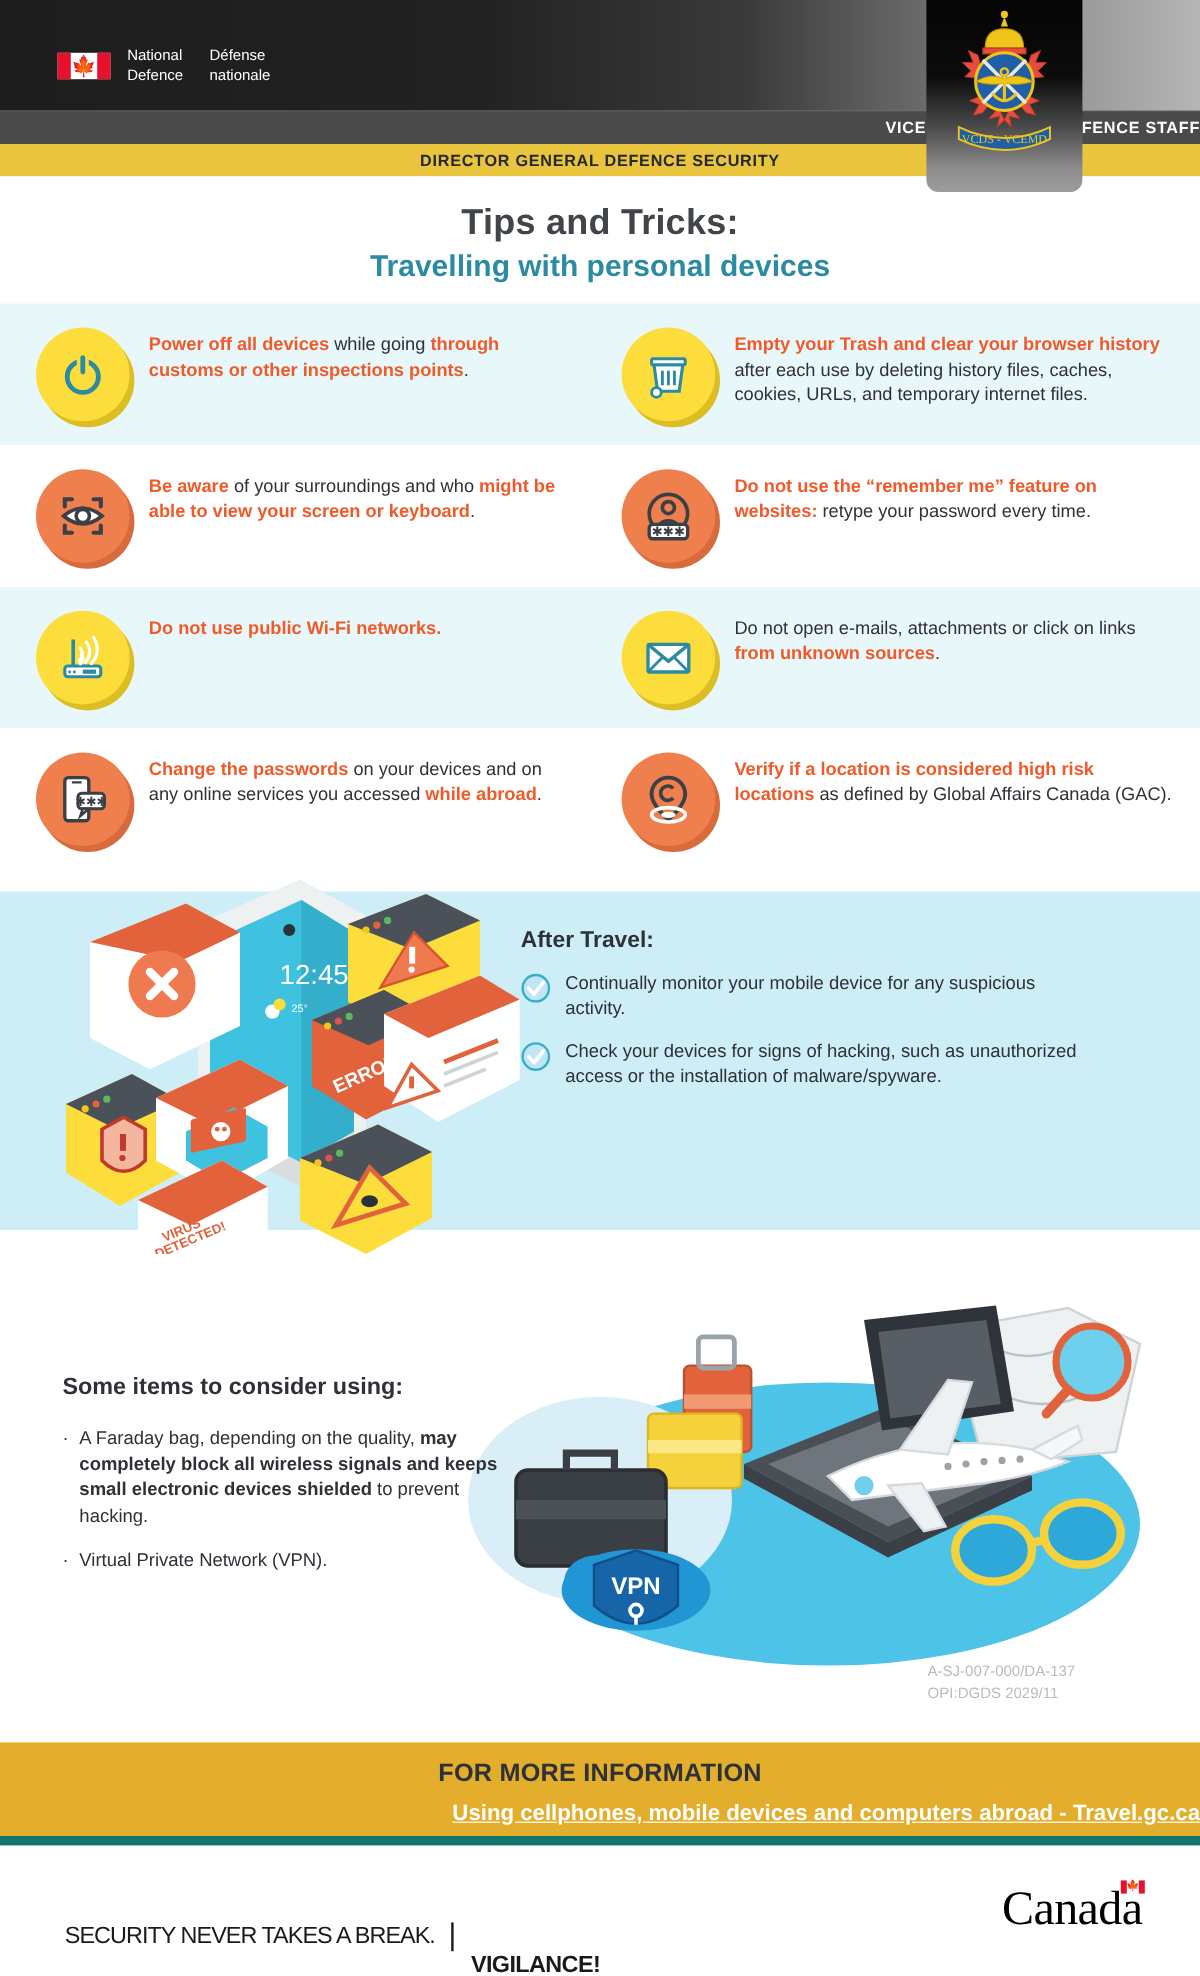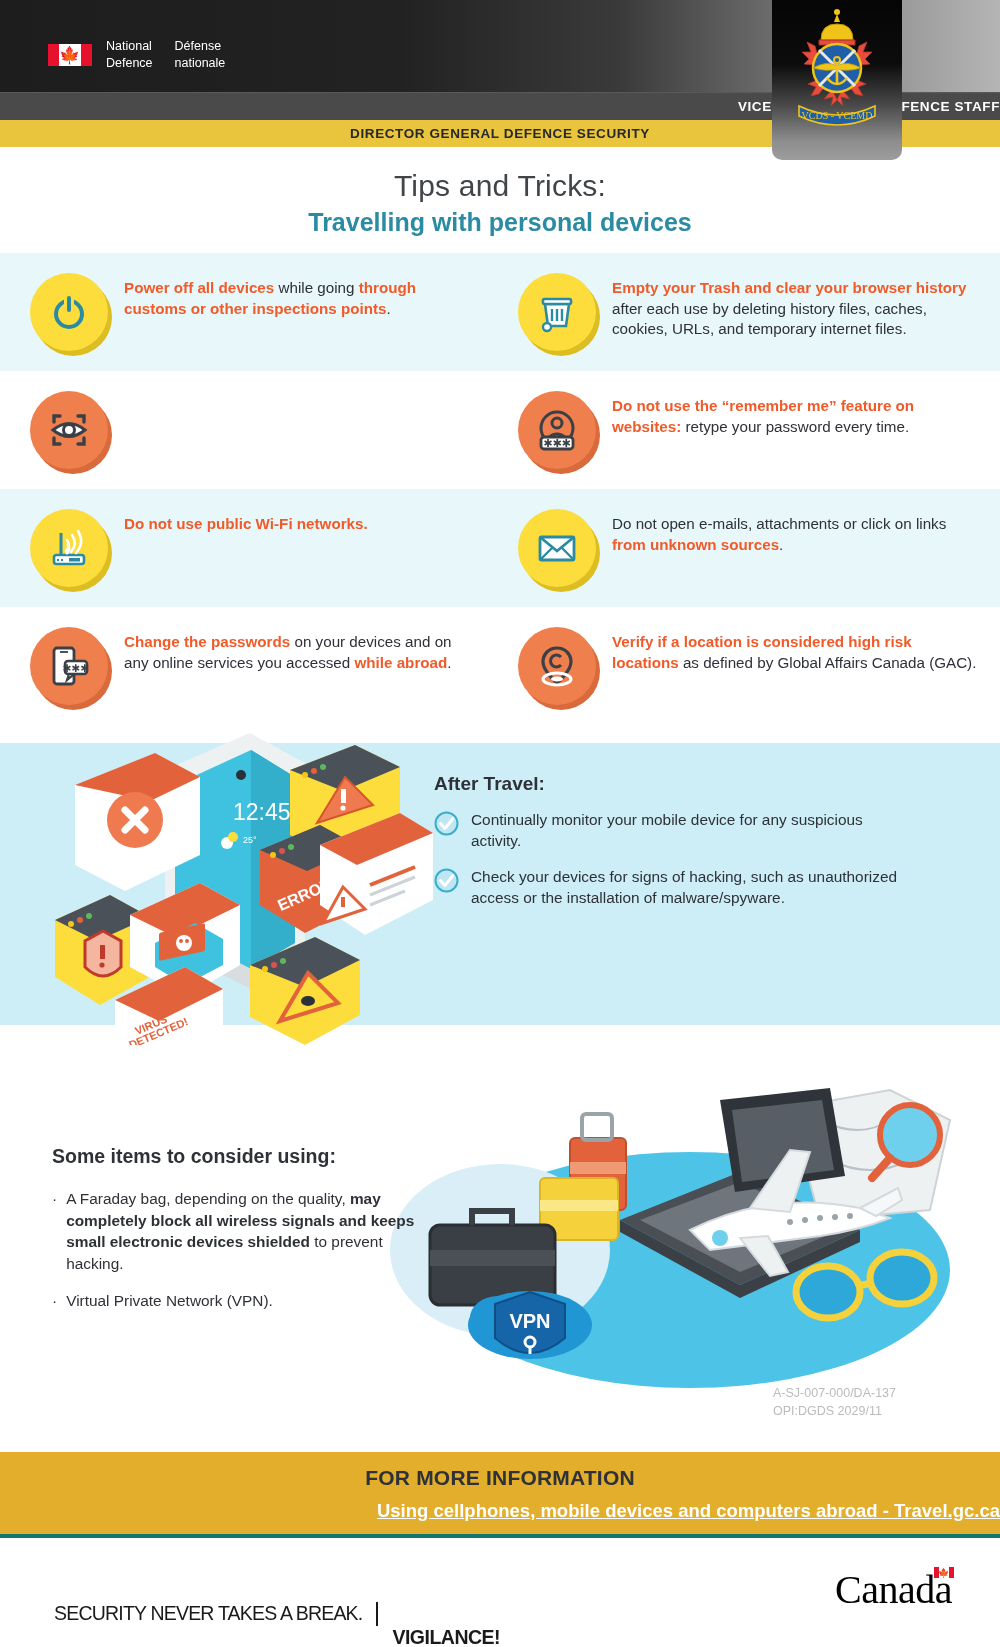--- a/index.html
+++ b/index.html
@@ -28,21 +28,21 @@
   .dgds-strip { height: 27px; background: #e8c53c; display: flex; align-items: center; justify-content: center; }
   .dgds-strip span { color: #27282c; font-size: 13.5px; font-weight: bold; letter-spacing: .6px; }
   .badge-plate {
     position: absolute; right: 98px; top: 0; width: 130px; height: 160px;
     border-radius: 0 0 10px 10px;
     background: linear-gradient(180deg,#050505 0%,#0c0c0c 40%,#4a4a4a 66%,#8d8d8d 88%,#9d9d9d 100%);
     z-index: 5; display: flex; align-items: center; justify-content: center; padding-bottom: 24px;
   }
   
   .title-block { text-align: center; padding: 22px 0 16px; background: #fff; }
-  .title-1 { font-size: 30px; font-weight: normal; color: #414449; letter-spacing: .2px; }
+  .title-1 { font-size: 30px; font-weight: bold; color: #414449; letter-spacing: .2px; }
   .title-2 { font-size: 25px; font-weight: bold; color: #2b8ba3; margin-top: 5px; }
   
   .tips { }
   .tip-row { display: flex; }
   .tip-row.band-a { background: #e8f7fa; }
   .tip-row.band-b { background: #ffffff; }
   .tip { width: 50%; display: flex; gap: 16px; padding: 20px 22px 20px 30px; }
   .tip.right { padding-left: 18px; }
   .icon-circle {
     flex: 0 0 auto; width: 78px; height: 78px; border-radius: 50%;
@@ -64,21 +64,21 @@
   
   .illus-left { position: absolute; left: 55px; top: -10px; }
   
   .consider { position: absolute; left: 52px; top: 1145px; width: 390px; }
   .consider-title { font-size: 19.5px; font-weight: bold; color: #2e3137; margin-bottom: 20px; }
   .consider-li { display: flex; gap: 9px; font-size: 15.4px; line-height: 1.4; color: #2e3137; margin-bottom: 16px; }
   .consider-li .bullet { color: #2e3137; }
   .consider-li b { font-weight: bold; }
   .doc-code { position: absolute; right: 104px; top: 1384px; text-align: left; color: #b9bbbd; font-size: 12.5px; line-height: 1.45; }
   
-  .more-info { position: absolute; left: 0; bottom: 109px; width: 100%; height: 86px; background: #e2ae2b; border-bottom: 4px solid #0f766e; }
+  .more-info { position: absolute; left: 0; bottom: 109px; width: 100%; height: 86px; background: #e2ae2b; border-bottom: 8px solid #0f766e; }
   .more-title { text-align: center; color: #2e3137; font-size: 21px; font-weight: bold; padding-top: 14px; letter-spacing: .2px; }
   .more-link { text-align: right; color: #fff; font-size: 18.5px; font-weight: bold; text-decoration: underline; margin-top: 10px; display: block; }
   .footer { position: absolute; left: 0; bottom: 0; width: 100%; height: 109px; background: #fff; }
   .slogan { position: absolute; left: 54px; top: 40px; display: flex; align-items: center; gap: 14px; }
   .slogan .s1 { font-size: 19.5px; color: #1a1a1a; letter-spacing: -0.8px; }
   .slogan .divider { width: 2px; height: 24px; background: #1a1a1a; }
   .slogan .s2 { font-size: 19.5px; color: #1a1a1a; font-weight: bold; letter-spacing: -0.5px; margin-top: 48px; }
   .canada-wm { position: absolute; right: 48px; top: 28px; font-family: "Liberation Serif", serif; font-size: 40px; color: #000; letter-spacing: -0.5px; margin-left: 14px; }
   .canada-wm .fl { position: absolute; right: -2px; top: 1px; width: 20px; height: 11px; background: #fff; }
   .canada-wm .fl .b { position: absolute; top: 0; width: 5px; height: 11px; background: #e8112d; }
@@ -190,20 +190,21 @@
           <g stroke="#3b3f46" stroke-width="3.4" fill="none" stroke-linecap="round">
             <path d="M8 15 V9 h6"></path>
               <path d="M38 15 V9 h-6"></path>
             <path d="M8 31 V37 h6"></path>
               <path d="M38 31 V37 h-6"></path>
           </g>
           <path d="M7 23 Q23 10 39 23 Q23 36 7 23 Z" fill="#fff" stroke="#3b3f46" stroke-width="3"></path>
           <circle cx="23" cy="23" r="5.5" fill="#fff" stroke="#3b3f46" stroke-width="3"></circle>
         </svg>
       </div>
+      <div class="tip-text"><b>Be aware</b><span class="plain"> of your surroundings and who </span><b>might be able to view your screen or keyboard</b><span class="plain">.</span></div>
     </div>
     <div class="tip right">
       <div class="icon-circle orange">
         <svg width="48" height="48" viewBox="0 0 48 48">
           <circle cx="24" cy="22" r="16" fill="none" stroke="#3b3f46" stroke-width="3"></circle>
           <circle cx="24" cy="17" r="5" fill="none" stroke="#3b3f46" stroke-width="3"></circle>
           <path d="M15 32 Q24 24 33 32" fill="none" stroke="#3b3f46" stroke-width="3"></path>
           <rect x="8" y="31" width="32" height="12" rx="3" fill="#fff" stroke="#3b3f46" stroke-width="2.8"></rect>
           <text x="24" y="41" font-size="11" text-anchor="middle" fill="#3b3f46" font-family="'DejaVu Sans',sans-serif">✱✱✱</text>
         </svg>

